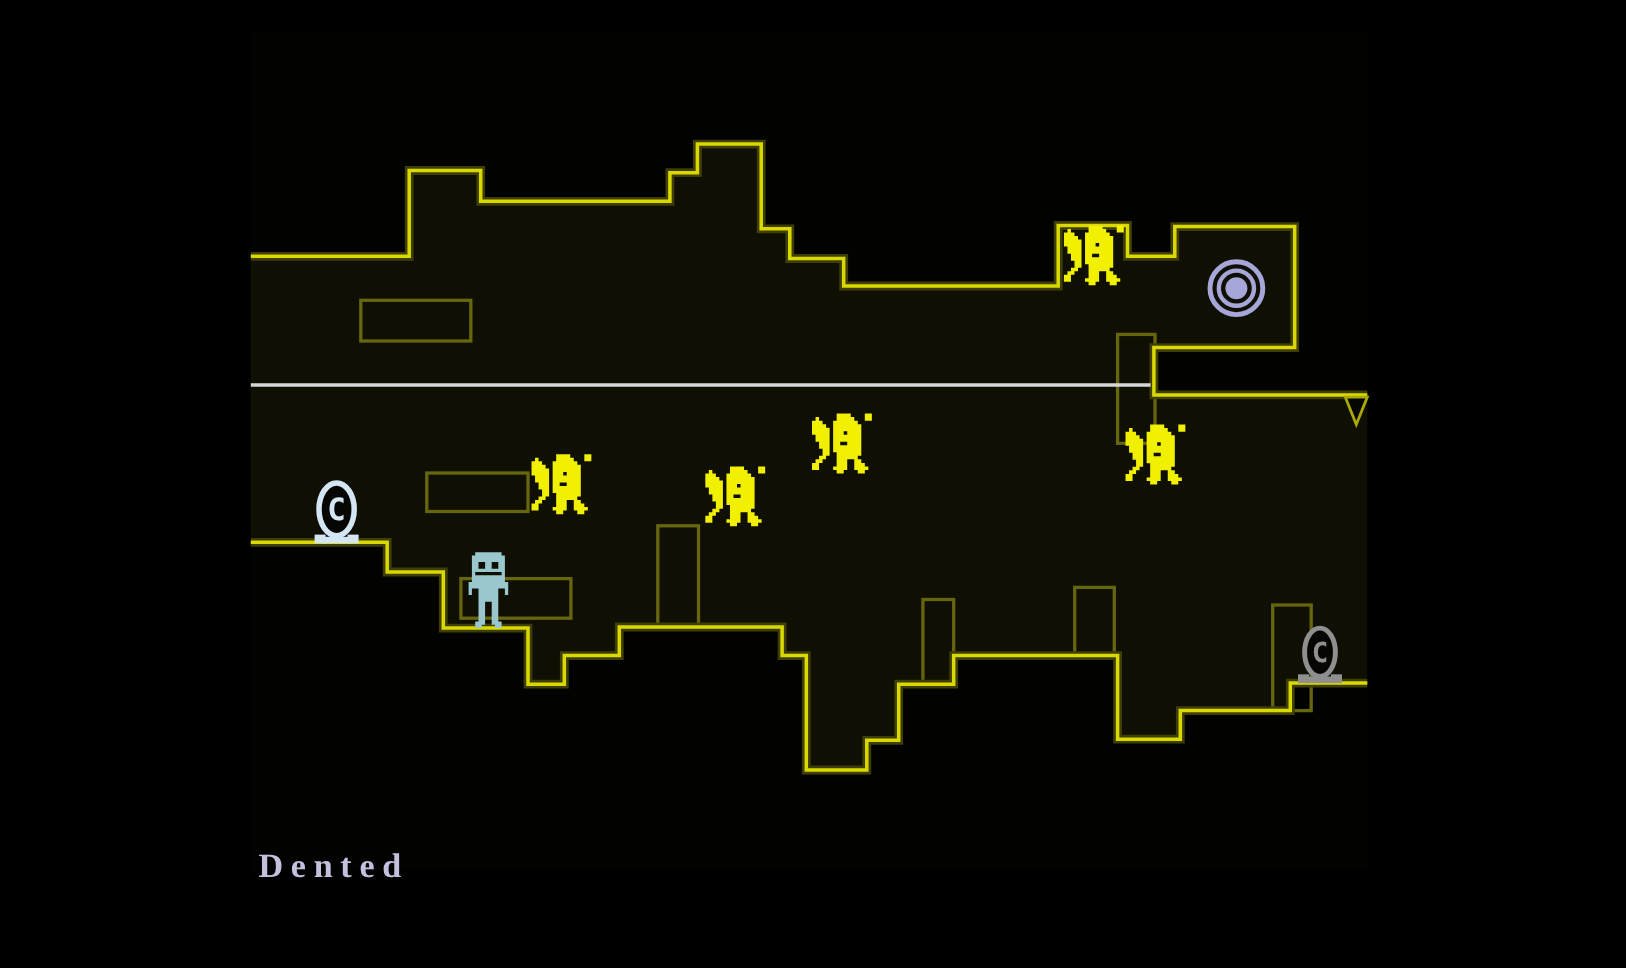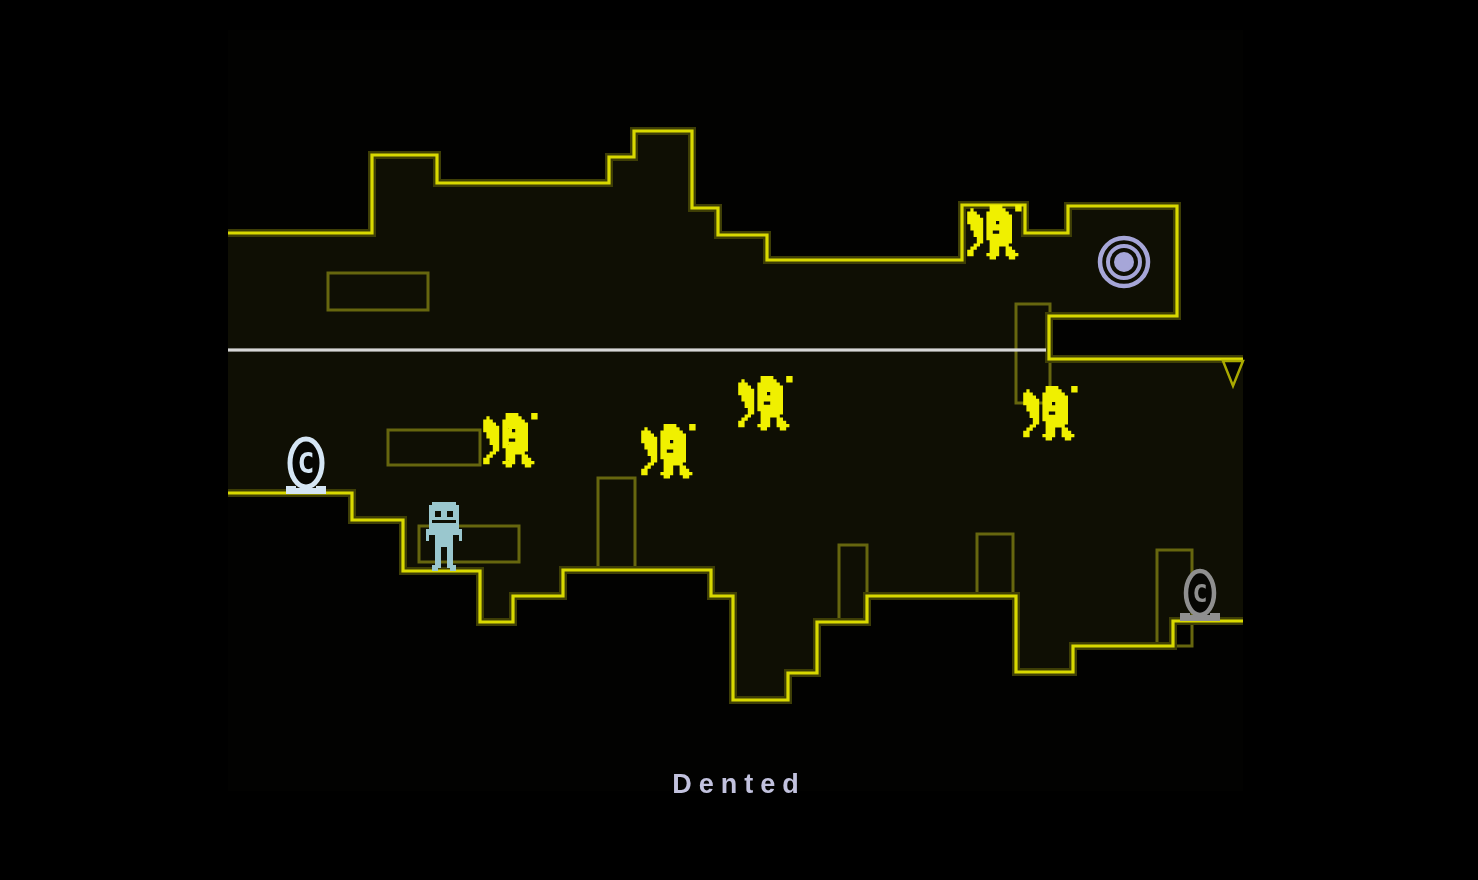--- a/index.html
+++ b/index.html
@@ -22,24 +22,23 @@
     left: 0; top: 0;
     width: 1478px;
     height: 880px;
     display: block;
   }
   .room-name {
     position: absolute;
     left: 228px;
     top: 769px;
     width: 1015px;
-    text-align: center;
-    font-family: Liberation Sans, sans-serif;
+    font-family: Liberation Serif, serif;
     font-weight: bold;
-    font-size: 27px;
+    font-size: 31px;
     letter-spacing: 7px;
     color: #c2c2de;
     text-indent: 7px; 
     user-select: none;
   }
 </style>
 </head>
 <body>
 
 <div class="stage">

